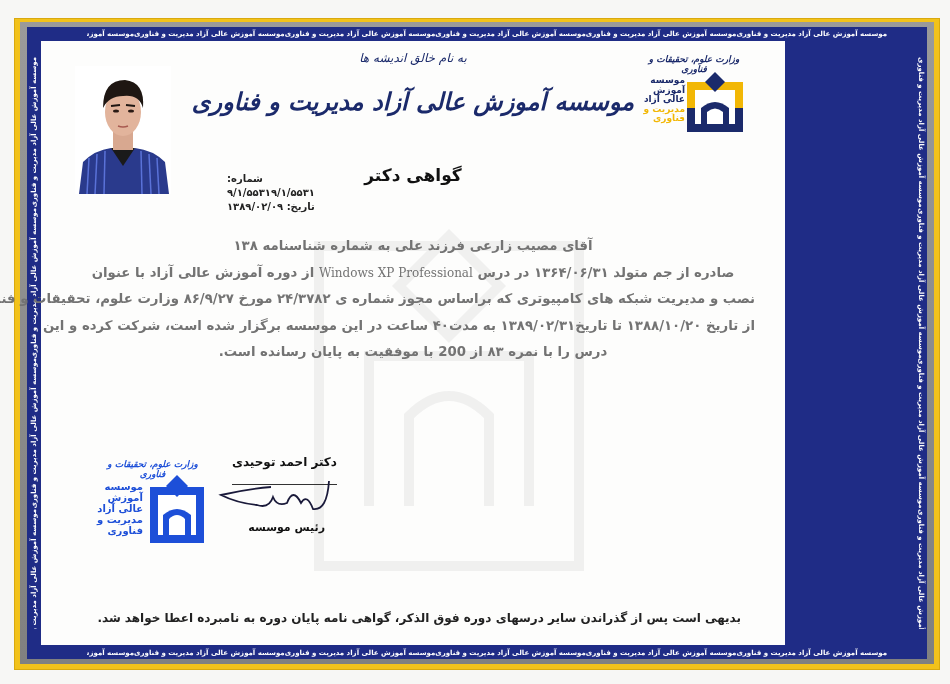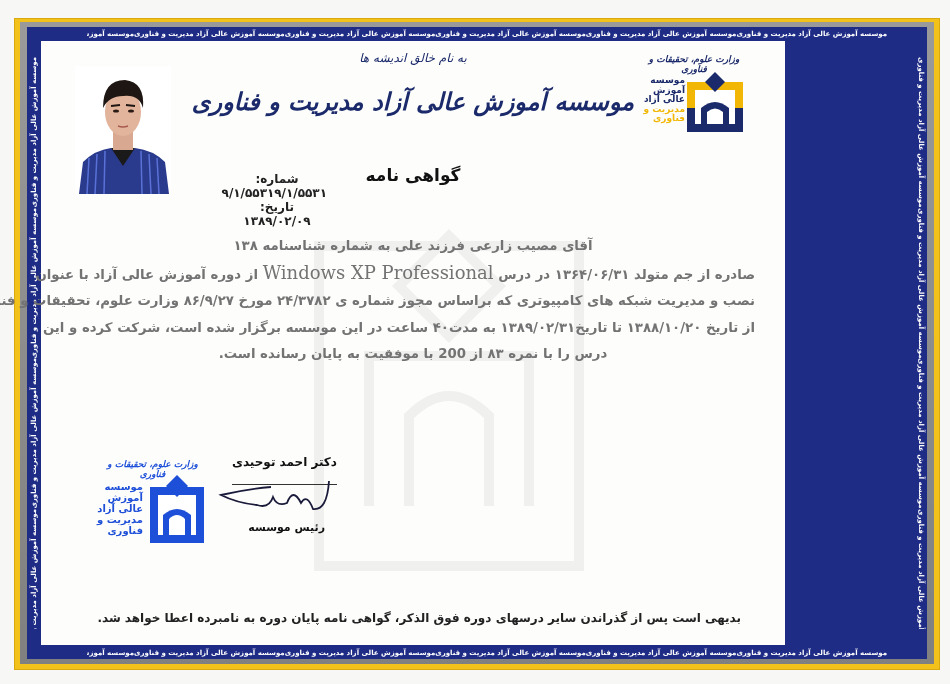--- a/index.html
+++ b/index.html
@@ -64,22 +64,22 @@
       font-weight: bold; font-size: 17px; color: #111; direction: rtl;
     }
 
     .photo {
       position: absolute; left: 34px; top: 25px; width: 96px; height: 128px;
       background: #ffffff; overflow: hidden;
     }
 
     .ref-block {
       position: absolute; left: 186px; top: 131px; width: 100px;
-      direction: rtl; font-size: 12px; color: #222; line-height: 14px;
-      text-align: center; font-weight: bold;
+      direction: rtl; font-size: 10px; color: #222; line-height: 14px;
+      text-align: left; font-weight: bold;
     }
 
     .top-logo {
       position: absolute; right: 36px; top: 13px; width: 110px; height: 88px;
     }
     .top-logo .ministry {
       position: absolute; top: 0; right: 0; width: 110px; text-align: center;
       font-family: "DejaVu Serif", serif; font-style: italic; font-weight: bold;
       font-size: 9px; color: #1b2a6b; direction: rtl;
     }
@@ -87,21 +87,21 @@
       position: absolute; direction: rtl; text-align: right; font-weight: bold;
       font-size: 9px; line-height: 9.5px;
     }
 
     .body-text {
       position: absolute; left: 30px; right: 30px; top: 192px;
       direction: rtl; text-align: center; font-family: "DejaVu Sans", sans-serif;
       font-weight: bold; font-size: 13.3px; line-height: 26.5px; color: #737373;
     }
     .body-text .line { display: block; white-space: nowrap; }
-    .body-text .latin { font-family: "DejaVu Serif", serif; font-weight: normal; font-size: 18px; }
+    .body-text .latin { font-family: "DejaVu Serif", serif; font-weight: normal; font-size: 12px; }
 
     .signer {
       position: absolute; left: 176px; top: 414px; width: 120px; direction: rtl;
       text-align: right; font-weight: bold; font-size: 12px; color: #111;
     }
     .signer-name { border-bottom: 1px solid #333; display: inline-block; padding-bottom: 15px; }
     .signer-role { position: absolute; top: 66px; right: 12px; font-size: 11px; }
     .signature { position: absolute; left: 0; top: 18px; width: 120px; height: 45px; }
 
     .stamp-logo {
@@ -160,21 +160,21 @@
     <g fill="none" stroke="#e4e4e4" stroke-width="10">
       <rect x="20" y="40" width="260" height="320"></rect>
       <path d="M70 300 V150 H230 V300"></path>
       <path d="M110 300 V210 Q150 170 190 210 V300"></path>
       <path d="M150 30 L200 80 L150 130 L100 80 Z"></path>
     </g>
   </svg>
 
   <div class="basmala">به نام خالق اندیشه ها</div>
   <div class="institute-title">موسسه آموزش عالی آزاد مدیریت و فناوری</div>
-  <div class="cert-title">گواهی نامه</div>
+  <div class="cert-title">گواهی دکتر</div>
 
   <div class="photo">
     <svg width="96" height="128" viewBox="0 0 96 128">
       <rect width="96" height="128" fill="#ffffff"></rect>
       <path d="M4 128 L8 96 Q20 84 36 82 L48 92 L60 82 Q78 84 90 96 L94 128 Z" fill="#2a3a8c"></path>
       <g stroke="#5a72d8" stroke-width="1.5">
         <line x1="14" y1="92" x2="12" y2="128"></line>
           <line x1="22" y1="88" x2="20" y2="128"></line>
         <line x1="30" y1="85" x2="29" y2="128"></line>
           <line x1="66" y1="85" x2="67" y2="128"></line>

